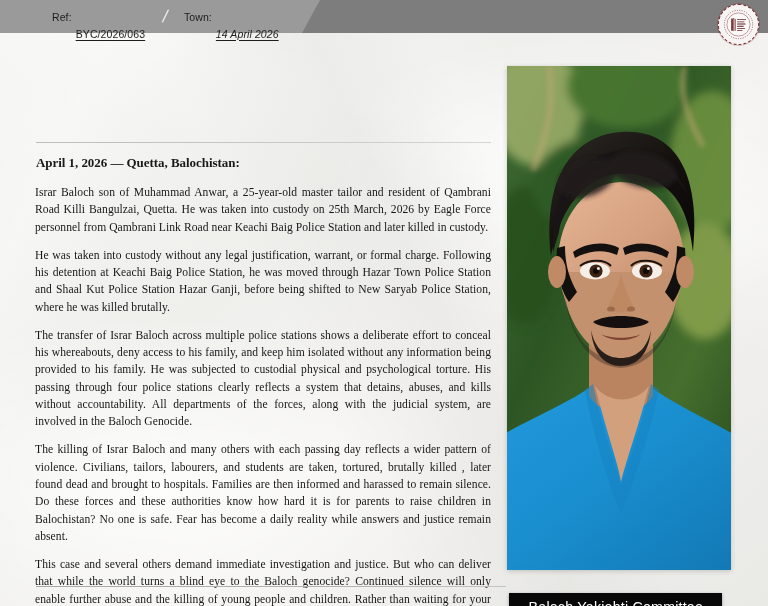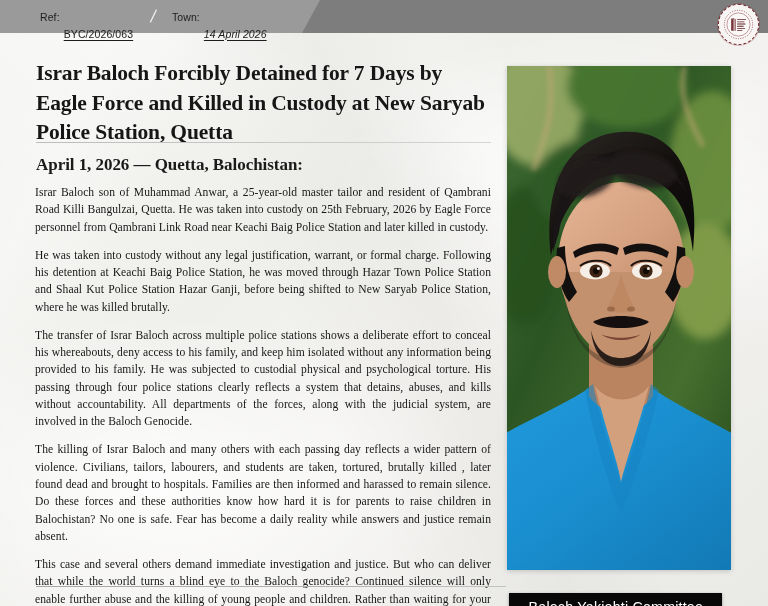--- a/index.html
+++ b/index.html
@@ -44,21 +44,21 @@
     clip-path:polygon(0 0, 330px 0, 312px 33px, 0 33px);
   }
   .header-right-band {
     position:absolute; top:0; left:300px; width:468px; height:33px;
     background:#7d7d7d;
     clip-path:polygon(20px 0, 468px 0, 468px 33px, 2px 33px);
   }
   .header-inner {
     position:absolute; top:0; left:0; width:768px; height:33px;
     display:flex; align-items:center;
-    padding-left:40px;
+    padding-left:52px;
     gap:0;
   }
   .hdr-text {
     font-family:"Liberation Sans", sans-serif;
     font-size:10.5px;
     color:#1d1d1d;
     letter-spacing:.1px;
     white-space:nowrap;
   }
   .hdr-value { text-decoration:underline; text-underline-offset:1.5px;margin-top:34px; }
@@ -101,21 +101,21 @@
     color:#161616;
     letter-spacing:-.15px;
   }
   .rule-top {
     position:absolute; left:36px; top:109px; width:455px; height:1px;
     background:linear-gradient(90deg,#bdbdbd,#c9c9c9 60%,#d6d6d6);
   }
   .dateline {
     position:absolute; left:36px; top:122px; width:460px;
     font-family:"Liberation Serif", serif;
-    font-weight:bold; font-size:17px; color:#1a1a1a;
+    font-weight:bold; font-size:13px; color:#1a1a1a;
     letter-spacing:-.05px;
   }
 
   
   .body-copy {
     position:absolute; left:35px; top:151px; width:456px;
   }
   .body-copy p {
     font-family:"Liberation Serif", serif;
     font-size:11.6px;
@@ -196,28 +196,27 @@
           <rect x="14.0" y="16.8" width="6.8" height="0.85" rx="0.4"></rect>
           <rect x="14.0" y="19.0" width="8.1" height="0.85" rx="0.4"></rect>
           <rect x="14.0" y="21.2" width="5.4" height="0.85" rx="0.4"></rect>
         </g>
       </svg>
     </div>
   </div>
 
   <div class="content">
 
-    <h1 class="headline">Israr Baloch Forcibly Detained for 7 Days by Eagle Force and Killed in Custody at New Saryab Police Station, Quetta</h1>
 
     <div class="rule-top"></div>
 
     <div class="dateline">April 1, 2026 — Quetta, Balochistan:</div>
 
     <div class="body-copy">
-      <p>Israr Baloch son of Muhammad Anwar, a 25-year-old master tailor and resident of Qambrani Road Killi Bangulzai, Quetta. He was taken into custody on 25th February, 2026 by Eagle Force personnel from Qambrani Link Road near Keachi Baig Police Station and later killed in custody.</p>
+      <p>Israr Baloch son of Muhammad Anwar, a 25-year-old master tailor and resident of Qambrani Road Killi Bangulzai, Quetta. He was taken into custody on 25th March, 2026 by Eagle Force personnel from Qambrani Link Road near Keachi Baig Police Station and later killed in custody.</p>
       <p>He was taken into custody without any legal justification, warrant, or formal charge. Following his detention at Keachi Baig Police Station, he was moved through Hazar Town Police Station and Shaal Kut Police Station Hazar Ganji, before being shifted to New Saryab Police Station, where he was killed brutally.</p>
       <p>The transfer of Israr Baloch across multiple police stations shows a deliberate effort to conceal his whereabouts, deny access to his family, and keep him isolated without any information being provided to his family. He was subjected to custodial physical and psychological torture. His passing through four police stations clearly reflects a system that detains, abuses, and kills without accountability. All departments of the forces, along with the judicial system, are involved in the Baloch Genocide.</p>
       <p>The killing of Israr Baloch and many others with each passing day reflects a wider pattern of violence. Civilians, tailors, labourers, and students are taken, tortured, brutally killed , later found dead and brought to hospitals. Families are then informed and harassed to remain silence. Do these forces and these authorities know how hard it is for parents to raise children in Balochistan? No one is safe. Fear has become a daily reality while answers and justice remain absent.</p>
       <p>This case and several others demand immediate investigation and justice. But who can deliver that while the world turns a blind eye to the Baloch genocide? Continued silence will only enable further abuse and the killing of young people and children. Rather than waiting for your turn, Baloch should unite and stand against these inhuman acts of the Pakistani state.</p>
     </div>
 
     <div class="rule-bottom"></div>
   </div>
 
   <div class="photo-wrap">

